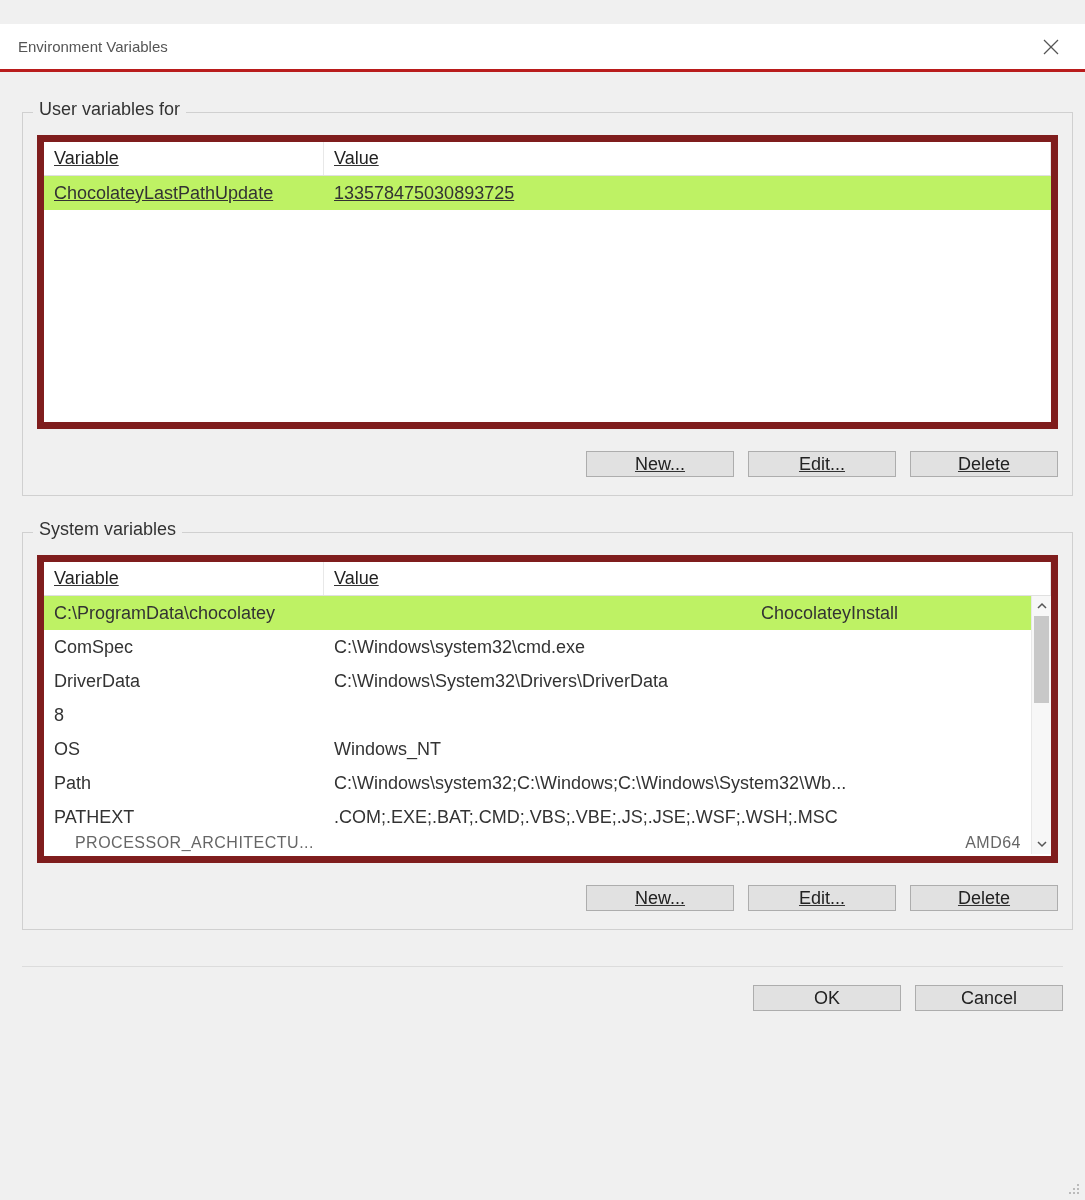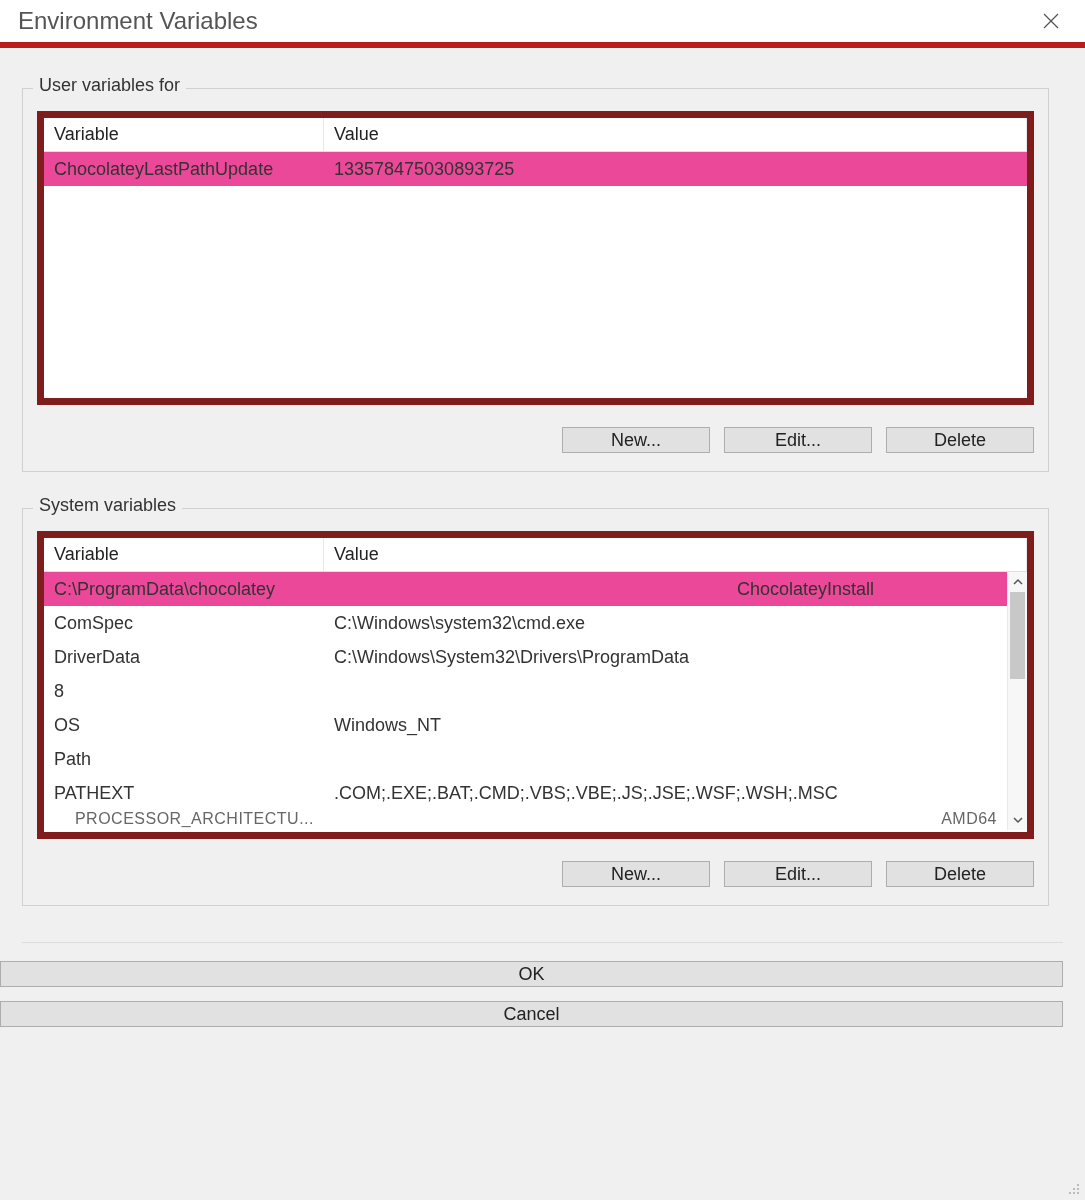--- a/index.html
+++ b/index.html
@@ -18,34 +18,36 @@
       position: relative;
     }
     .titlebar {
       height: 48px;
       background: #fff;
       display: flex;
       align-items: center;
       justify-content: space-between;
       padding: 0 18px 0 18px;
       color: #555;
-      font-size: 24px;
-      border-bottom: 6px solid #b91c1c;
+      font-size: 15px;
+      border-bottom: 3px solid #b91c1c;
+      margin-top: 24px;
     }
     .titlebar .close {
       width: 32px;
       height: 32px;
       display:flex;
       align-items:center;
       justify-content:center;
       cursor: pointer;
     }
     .titlebar .close svg { stroke:#555; }
     .content {
-      padding: 40px 36px 0 22px;
+      padding: 40px 12px 0 22px;
+      text-decoration: underline;
     }
     .groupbox {
       border: 1px solid #d0d0d0;
       margin-bottom: 36px;
       padding: 22px 14px 18px 14px;
       position: relative;
       background: #f0f0f0;
     }
     .groupbox .legend {
       position: absolute;
@@ -85,21 +87,21 @@
       overflow:hidden;
     }
     .row {
       display:flex;
       font-size:18px;
       height: 34px;
       align-items:center;
       white-space:nowrap;
     }
     .row.selected {
-      background:#ec4899;
+      background:#bef264;
     }
     .row .cell {
       padding: 4px 10px;
       overflow:hidden;
       text-overflow:ellipsis;
     }
     .col-var { width: 280px; flex:0 0 280px;}
     .col-val { flex:1;}
     .scrollbar {
       position:absolute;
@@ -151,21 +153,20 @@
       font-size: 18px;
       color:#222;
       cursor:pointer;
     }
     .dialog-buttons {
       display:flex;
       justify-content:flex-end;
       gap:14px;
       padding: 0 22px 0 0;
       margin-top: 18px;
-      flex-direction: column;
     }
     .hr-sep {
       border:none;
       border-top:1px solid #dcdcdc;
       margin: 0 22px 0 22px;
     }
     .resize-grip {
       position:absolute;
       right:4px;
       bottom:4px;
@@ -237,31 +238,32 @@
           <div class="row selected">
             <div class="cell col-val">C:\ProgramData\chocolatey</div>
             <div class="cell col-var">ChocolateyInstall</div>
           </div>
           <div class="row">
             <div class="cell col-var">ComSpec</div>
             <div class="cell col-val">C:\Windows\system32\cmd.exe</div>
           </div>
           <div class="row">
             <div class="cell col-var">DriverData</div>
-            <div class="cell col-val">C:\Windows\System32\Drivers\ProgramData</div>
+            <div class="cell col-val">C:\Windows\System32\Drivers\DriverData</div>
           </div>
           <div class="row">
             <div class="cell col-val">8</div>
           </div>
           <div class="row">
             <div class="cell col-var">OS</div>
             <div class="cell col-val">Windows_NT</div>
           </div>
           <div class="row">
             <div class="cell col-var">Path</div>
+            <div class="cell col-val">C:\Windows\system32;C:\Windows;C:\Windows\System32\Wb...</div>
           </div>
           <div class="row">
             <div class="cell col-var">PATHEXT</div>
             <div class="cell col-val">.COM;.EXE;.BAT;.CMD;.VBS;.VBE;.JS;.JSE;.WSF;.WSH;.MSC</div>
           </div>
           <div class="partial-row">
             <div class="cell col-var">PROCESSOR_ARCHITECTU...</div>
             <div class="cell col-val">AMD64</div>
           </div>
         </div>

